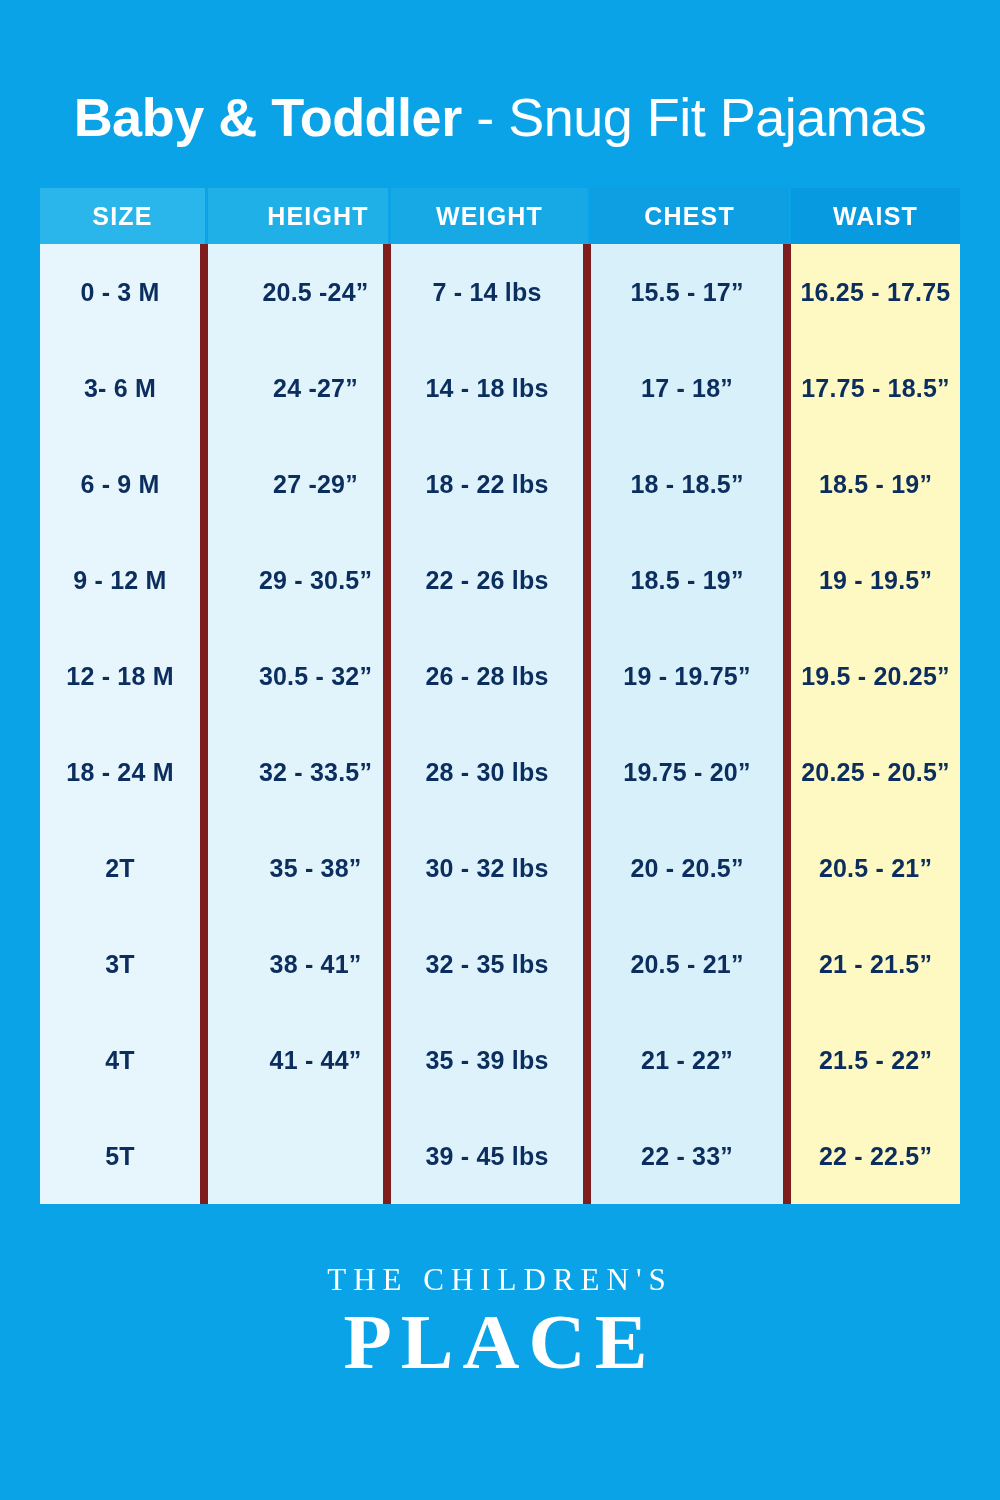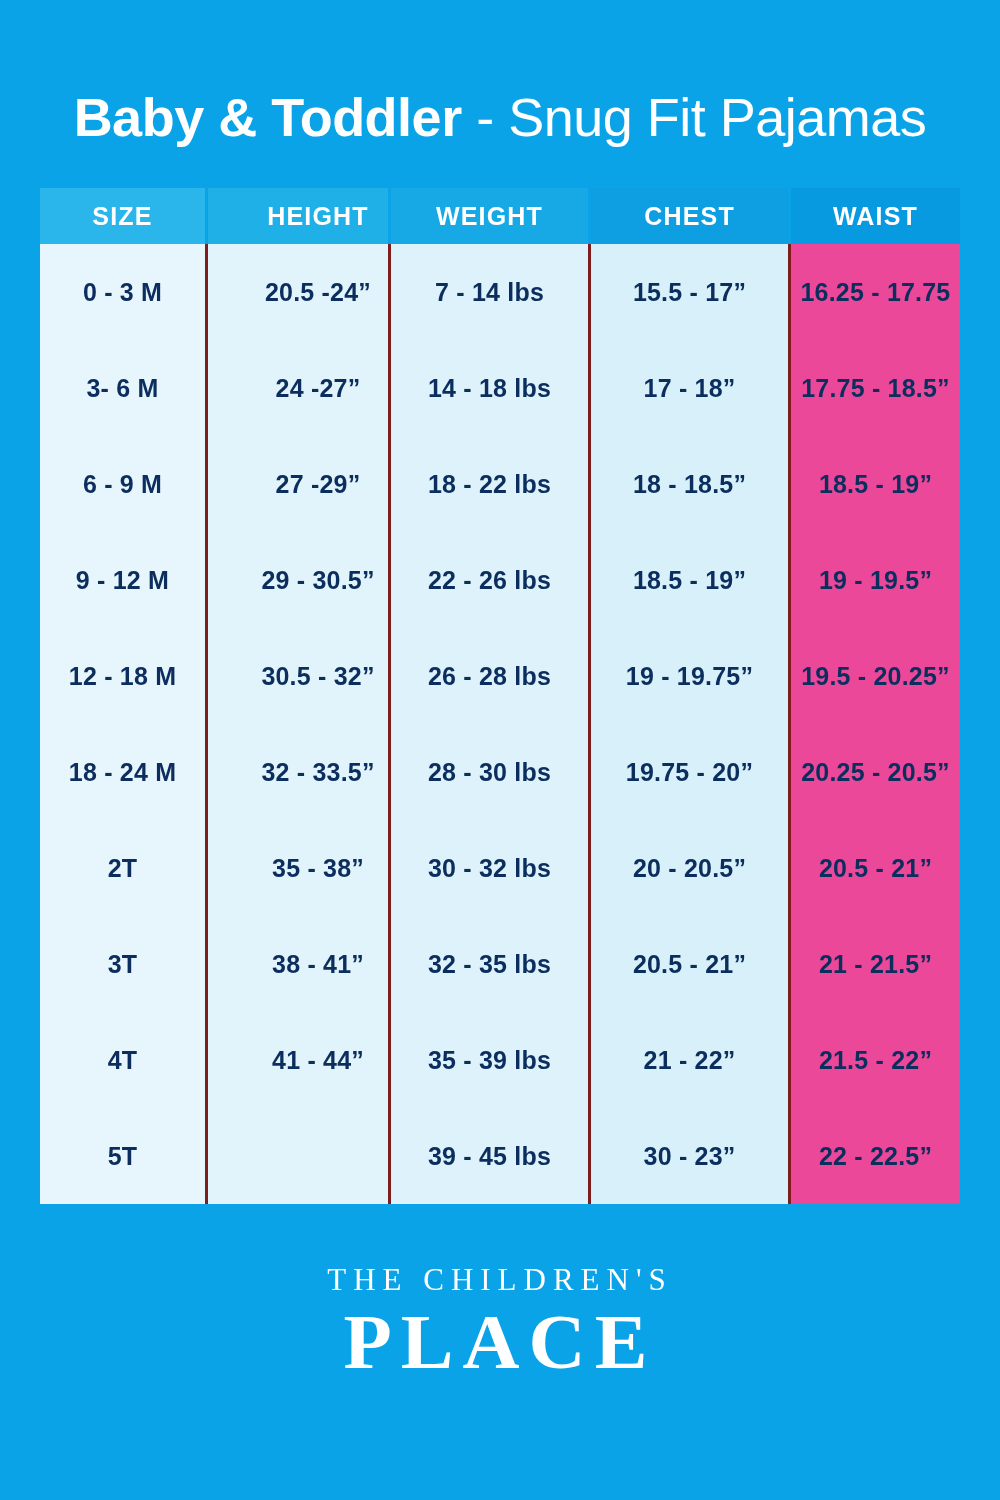--- a/index.html
+++ b/index.html
@@ -63,21 +63,21 @@
   .thead .cell.c0 { background: #2ab6ea; }
   .thead .cell.c1 { background: #1fb0e8; }
   .thead .cell.c2 { background: #16a9e6; }
   .thead .cell.c3 { background: #0e9fe2; }
   .thead .cell.c4 { background: #089ae0; }
 
   .tbody { display: flex; width: 100%; }
   .col {
     display: flex;
     flex-direction: column;
-    border-right: 3px solid #7f1d1d;
+    border-right: 8px solid #7f1d1d;
   }
   .col:last-child { border-right: none; }
   .col .cell {
     display: flex;
     align-items: center;
     justify-content: center;
     height: 96px;
     color: #0b2e5e;
     font-size: 25px;
     font-weight: 700;
@@ -88,21 +88,21 @@
   .w1 { width: 183px; padding-left: 40px; }
   .w2 { width: 200px; }
   .w3 { width: 200px; }
   .w4 { width: 169px; }
 
   
   .bg0 { background: #e7f6fc; }
   .bg1 { background: #e2f4fb; }
   .bg2 { background: #ddf2fa; }
   .bg3 { background: #d7f0f9; }
-  .bg4 { background: #ec4899; }
+  .bg4 { background: #fef9c3; }
 
   
   .logo {
     margin-top: 58px;
     text-align: center;
     color: #ffffff;
     font-family: "Liberation Serif", serif;
   }
   .logo .line1 {
     font-size: 31px;
@@ -179,21 +179,21 @@
       <div class="col w3 bg3">
         <div class="cell">15.5 - 17”</div>
         <div class="cell">17 - 18”</div>
         <div class="cell">18 - 18.5”</div>
         <div class="cell">18.5 - 19”</div>
         <div class="cell">19 - 19.75”</div>
         <div class="cell">19.75 - 20”</div>
         <div class="cell">20 - 20.5”</div>
         <div class="cell">20.5 - 21”</div>
         <div class="cell">21 - 22”</div>
-        <div class="cell">30 - 23”</div>
+        <div class="cell">22 - 33”</div>
       </div>
 
       <div class="col w4 bg4">
         <div class="cell">16.25 - 17.75</div>
         <div class="cell">17.75 - 18.5”</div>
         <div class="cell">18.5 - 19”</div>
         <div class="cell">19 - 19.5”</div>
         <div class="cell">19.5 - 20.25”</div>
         <div class="cell">20.25 - 20.5”</div>
         <div class="cell">20.5 - 21”</div>

